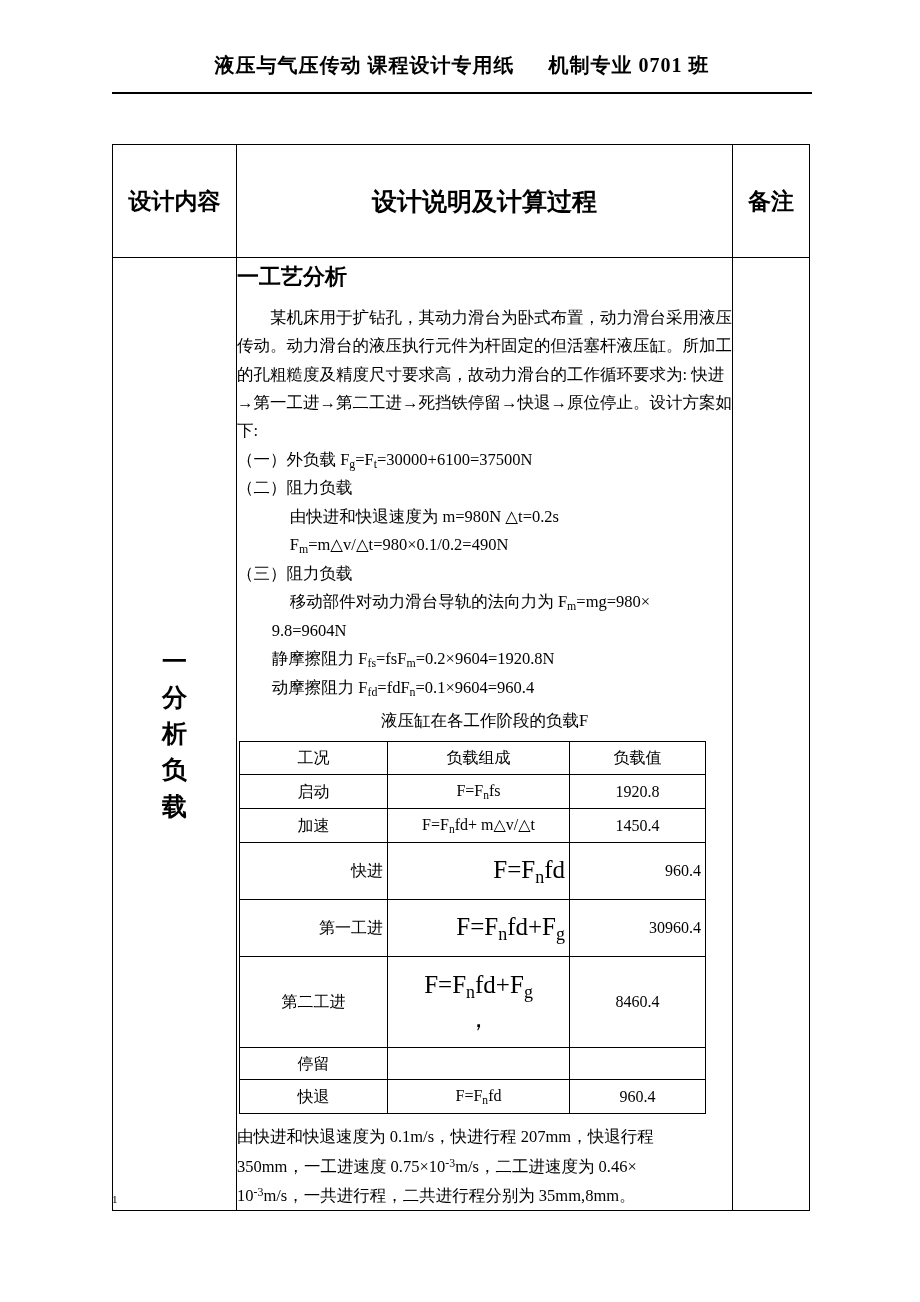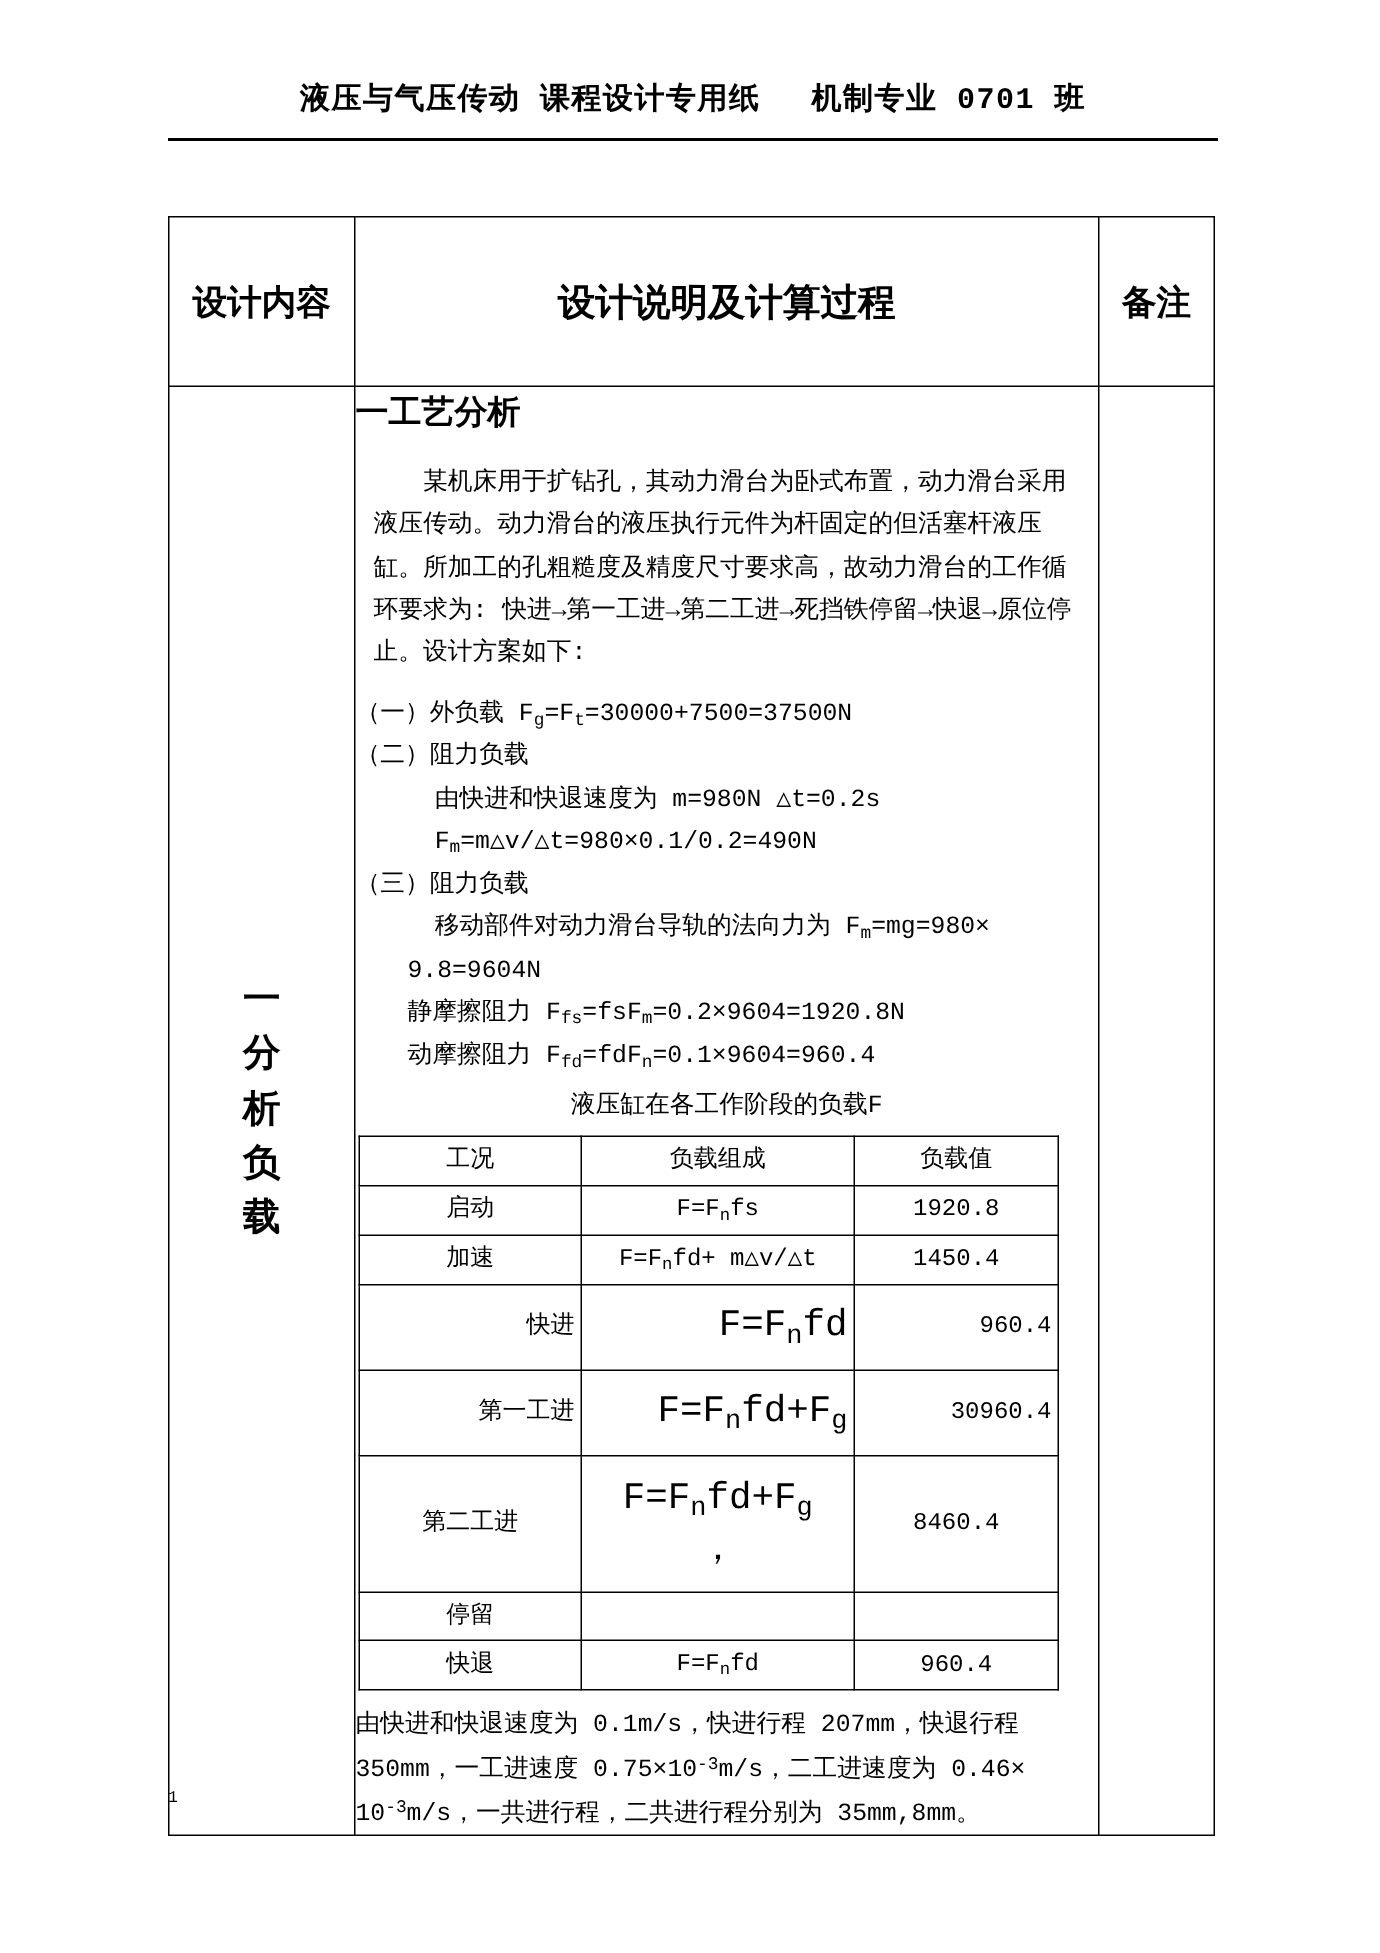--- a/index.html
+++ b/index.html
@@ -13,21 +13,20 @@
     font-family: "Liberation Serif", "DejaVu Serif", serif;
     color: #000000;
     position: relative;
     overflow: hidden;
   }
   .page {
     position: relative;
     width: 920px;
     height: 1302px;
     box-sizing: border-box;
-    font-family: Liberation Mono, monospace;
   }
 
   
   .header {
     position: absolute;
     left: 112px;
     top: 52px;
     width: 700px;
     text-align: center;
     font-size: 20px;
@@ -96,21 +95,21 @@
     font-size: 16.5px;
     line-height: 1.72;
   }
   .sec-title {
     font-size: 22px;
     font-weight: bold;
     margin: 0 0 8px 0;
   }
   .para {
     text-indent: 2em;
-    margin: 12px;
+    margin: 0;
   }
   .line {
     margin: 0;
   }
   .indent1 { padding-left: 2.1em; }
   .indent2 { padding-left: 3.2em; }
 
   sub { font-size: 0.72em; vertical-align: -0.28em; }
   sup { font-size: 0.72em; vertical-align: 0.42em; }
 
@@ -188,21 +187,21 @@
           <span>析</span>
           <span>负</span>
           <span>载</span>
         </td>
         <td class="body-cell">
 
           <div class="sec-title">一工艺分析</div>
 
           <p class="para">某机床用于扩钻孔，其动力滑台为卧式布置，动力滑台采用液压传动。动力滑台的液压执行元件为杆固定的但活塞杆液压缸。所加工的孔粗糙度及精度尺寸要求高，故动力滑台的工作循环要求为: 快进→第一工进→第二工进→死挡铁停留→快退→原位停止。设计方案如下:</p>
 
-          <p class="line"><span>（一）外负载    F</span><sub>g</sub><span>=F</span><sub>t</sub><span>=30000+7500=37500N</span></p>
+          <p class="line"><span>（一）外负载    F</span><sub>g</sub><span>=F</span><sub>t</sub><span>=30000+6100=37500N</span></p>
 
           <p class="line">（二）阻力负载</p>
 
           <p class="line indent2">由快进和快退速度为 m=980N  △t=0.2s</p>
 
           <p class="line indent2"><span>F</span><sub>m</sub><span>=m△v/△t=980×0.1/0.2=490N</span></p>
 
           <p class="line">（三）阻力负载</p>
 
           <p class="line indent2"><span>移动部件对动力滑台导轨的法向力为  F</span><sub>m</sub><span>=mg=980×</span></p>

